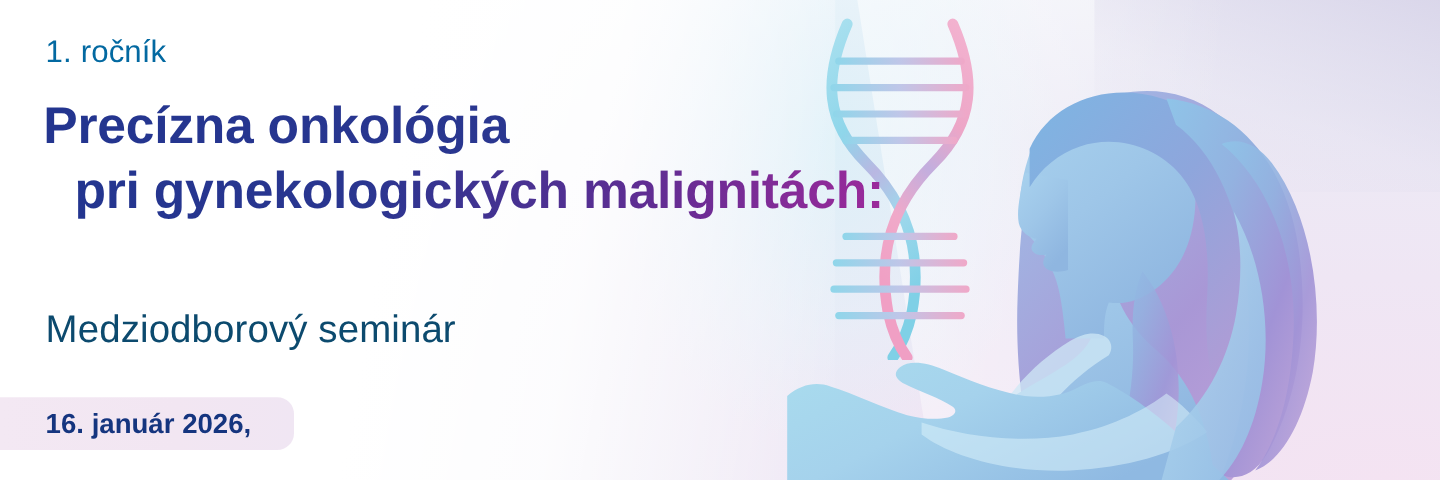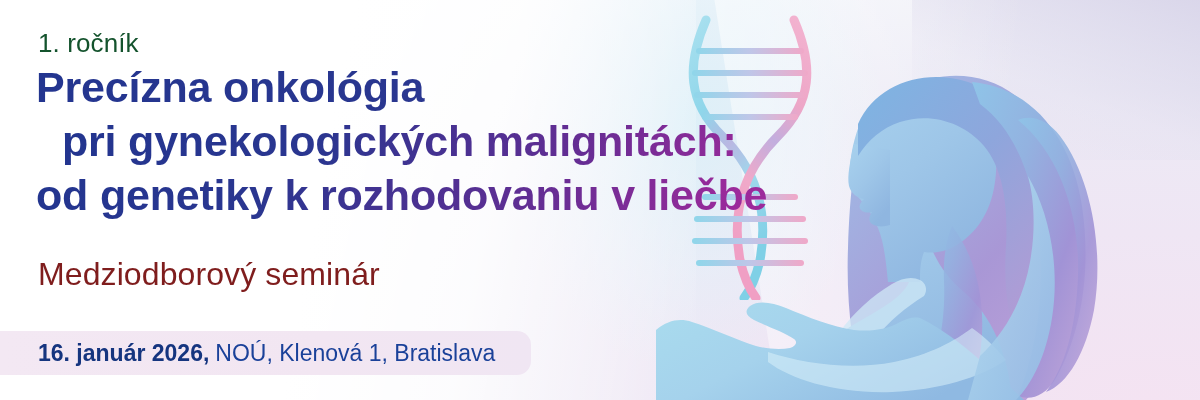--- a/index.html
+++ b/index.html
@@ -81,27 +81,27 @@
     left: 0; top: 0;
     width: 100%; height: 100%;
   }
   .kicker {
     position: absolute;
     left: 38px;
     top: 30px;
     font-size: 26px;
     font-weight: 400;
     letter-spacing: 0.1px;
-    color: #14532d;
+    color: #0369a1;
     line-height: 1;
   }
   .headline {
     position: absolute;
     left: 36px;
-    top: 60px;
+    top: 78px;
     margin: 0;
     padding: 0;
     font-size: 43px;
     font-weight: 700;
     line-height: 54px;
     letter-spacing: -0.2px;
     white-space: nowrap;
   }
   .headline .hl {
     display: block;
@@ -120,21 +120,21 @@
   }
   .headline .hl.l3 {
     background-image: linear-gradient(90deg, #23358f 0%, #2a3690 30%, #5e2e93 66%, #9c2a9b 96%);
   }
   .subtitle {
     position: absolute;
     left: 38px;
     top: 255px;
     font-size: 32px;
     font-weight: 400;
-    color: #7f1d1d;
+    color: #0c4a6e;
     line-height: 1.2;
     letter-spacing: 0.1px;
   }
   .date-bar {
     position: absolute;
     left: 0;
     top: 331px;
     height: 44px;
     padding: 0 36px 0 38px;
     display: flex;
@@ -268,24 +268,22 @@
     </svg>
   </div>
 
   <div class="content">
 
     <div class="kicker">1. ročník</div>
 
     <div class="headline">
       <span class="hl l1">Precízna onkológia</span>
       <span class="hl l2">pri gynekologických malignitách:</span>
-      <span class="hl l3">od genetiky k rozhodovaniu v liečbe</span>
     </div>
 
     <div class="subtitle">Medziodborový seminár</div>
 
     <div class="date-bar">
       <span class="date-strong">16. január 2026,</span>
-      <span class="venue">NOÚ, Klenová 1, Bratislava</span>
     </div>
 
   </div>
 </div>
 
 </body></html>

